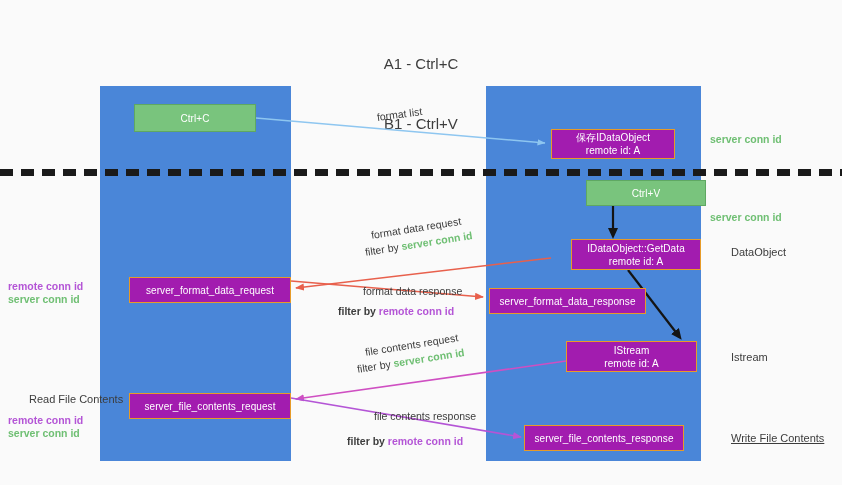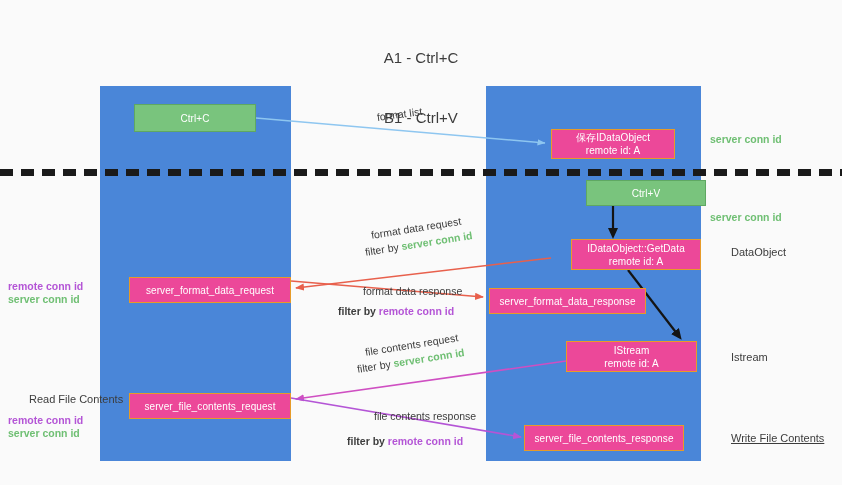--- a/index.html
+++ b/index.html
@@ -17,21 +17,21 @@
   #stage {
     position: relative;
     width: 842px;
     height: 485px;
   }
 
   
   .title {
     position: absolute;
     left: 0;
-    top: 8px;
+    top: 14px;
     width: 842px;
     text-align: center;
     font-size: 15px;
     line-height: 20px;
     color: #3c3c3c;
     white-space: pre;
   }
 
   
   .lane-head {
@@ -65,21 +65,21 @@
     white-space: pre;
   }
   .node.green {
     background: #79c47d;
     border: 1px solid #5fa862;
   }
   .node.orange {
     background: #f9b košt;
   }
   .node.orange {
-    background: #ec4899;
+    background: #a21caf;
     border: 1px solid #e79b28;
   }
   .node .l1 { display: block; }
   .node .l2 { display: block; }
 
   
   .divider {
     position: absolute;
     left: 0;
     top: 169px;

